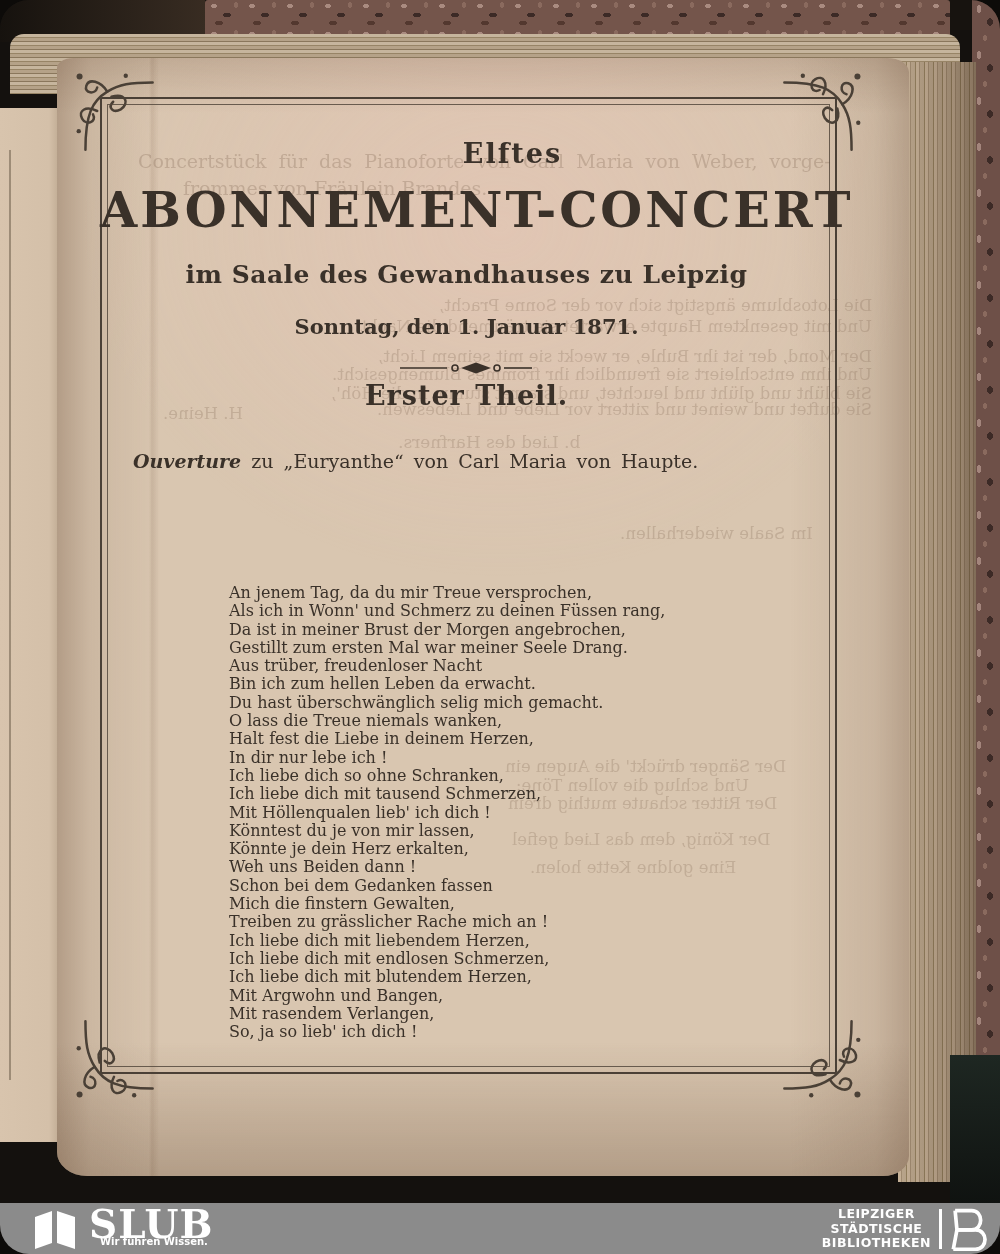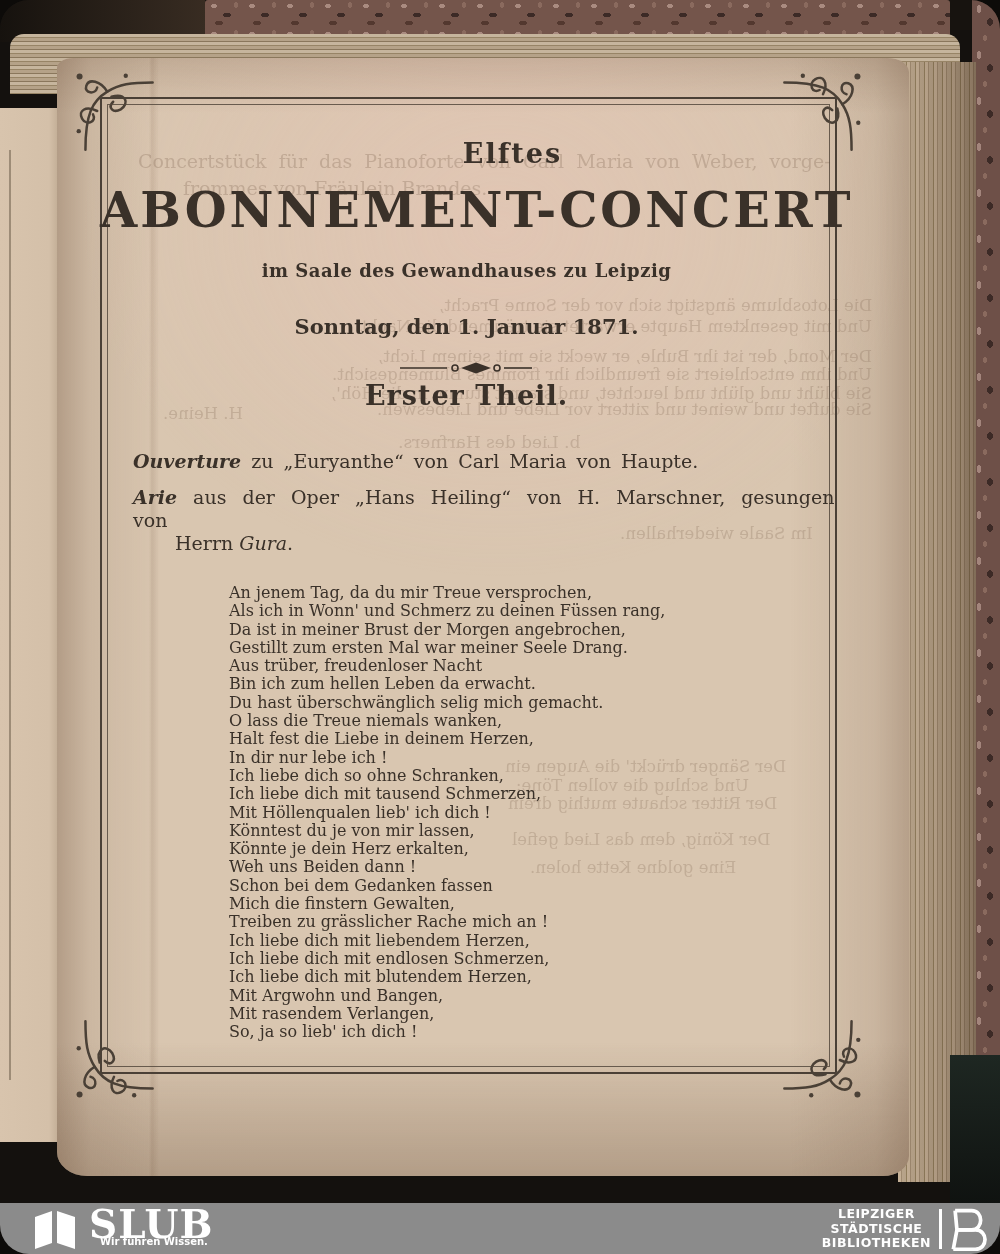--- a/index.html
+++ b/index.html
@@ -59,21 +59,21 @@
   .corner.tl{left:-30px;top:-30px;}
   .corner.tr{right:-30px;top:-30px;transform:rotate(90deg);}
   .corner.br{right:-30px;bottom:-30px;transform:rotate(180deg);}
   .corner.bl{left:-30px;bottom:-30px;transform:rotate(270deg);}
 
   
   .ink{color:#3a3129;}
   .centered{position:absolute;left:100px;width:733px;text-align:center;}
   .t-elftes{top:138px;font-size:27px;font-weight:bold;letter-spacing:2px;margin-left:46px;}
   .t-title {top:182px;font-size:48px;font-weight:bold;letter-spacing:3px;white-space:nowrap;}
-  .t-sub   {top:260px;font-size:18px;font-weight:bold;letter-spacing:.5px;}
+  .t-sub   {top:260px;font-size:25px;font-weight:bold;letter-spacing:.5px;}
   .t-date  {top:314px;font-size:21px;font-weight:bold;}
   .t-sect  {top:380px;font-size:27px;font-weight:bold;letter-spacing:1px;}
   .divider {position:absolute;left:400px;top:361px;}
 
   .program{position:absolute;left:133px;top:450px;width:730px;font-size:19px;line-height:23px;}
   .prog-item{margin-bottom:13px;}
   .lead{font-weight:bold;font-style:italic;}
   .cont{padding-left:42px;}
   .ital{font-style:italic;}
   .ws1{word-spacing:4px;}
@@ -211,24 +211,20 @@
     <polygon points="61,7 76,1.5 91,7 76,12.5" fill="#3a3129"></polygon>
     <circle cx="97" cy="7" r="3" stroke="#3a3129" stroke-width="1.6" fill="none"></circle>
     <line x1="104" y1="7" x2="132" y2="7" stroke="#3a3129" stroke-width="1.6"></line>
   </svg>
 
   <div class="centered ink t-sect">Erster Theil.</div>
 
   <div class="program ink">
     <div class="prog-item">
       <div class="ws1"><span class="lead">Ouverture</span> <span>zu „Euryanthe“ von Carl Maria von Haupte.</span></div>
-    </div>
-    <div class="prog-item">
-      <div class="ws3"><span class="lead">Arie</span> <span>aus der Oper „Hans Heiling“ von H. Marschner, gesungen von</span></div>
-      <div class="cont"><span>Herrn </span><span class="ital">Gura</span><span>.</span></div>
     </div>
   </div>
 
   <div class="poem ink">An jenem Tag, da du mir Treue versprochen,
 Als ich in Wonn' und Schmerz zu deinen Füssen rang,
 Da ist in meiner Brust der Morgen angebrochen,
 Gestillt zum ersten Mal war meiner Seele Drang.
 Aus trüber, freudenloser Nacht
 Bin ich zum hellen Leben da erwacht.
 Du hast überschwänglich selig mich gemacht.

